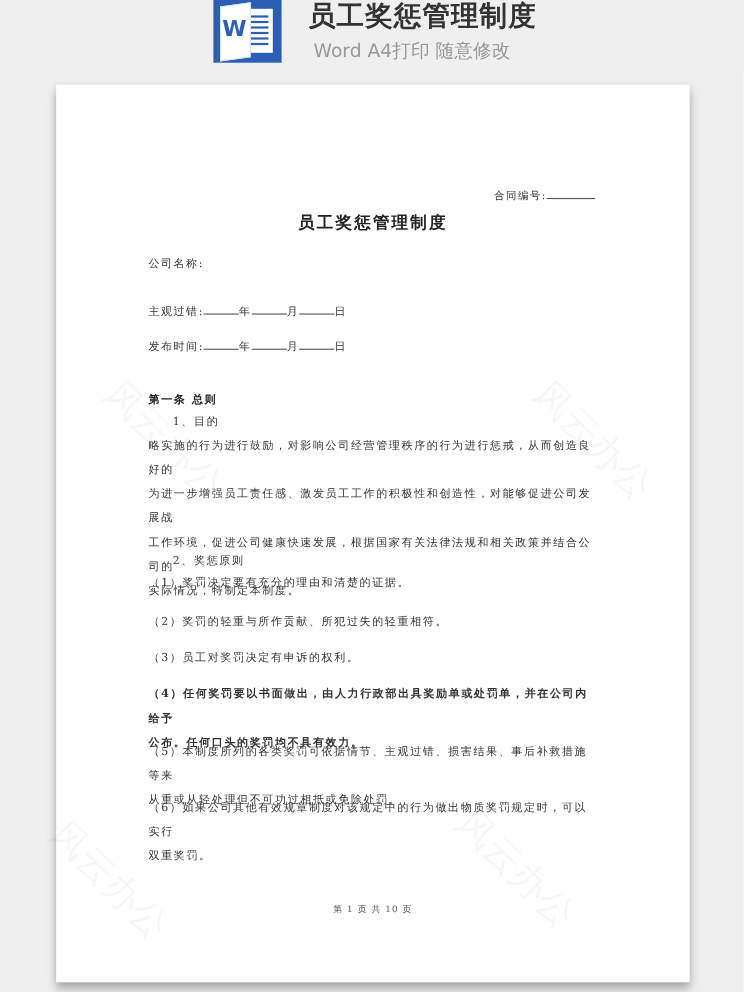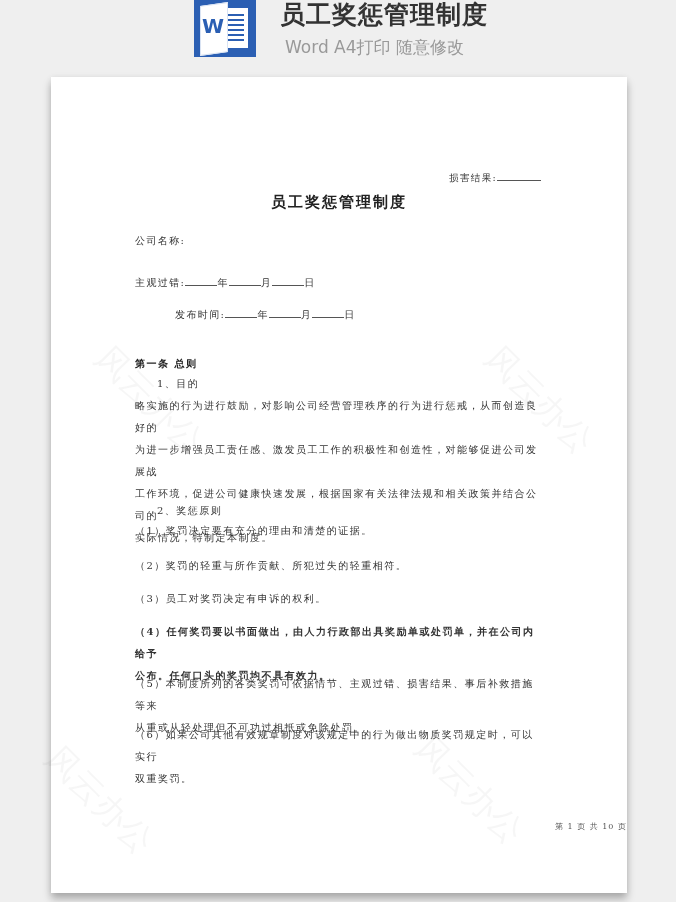--- a/index.html
+++ b/index.html
@@ -52,21 +52,21 @@
     position: absolute; font-family: "DejaVu Sans", sans-serif; font-size: 34px;
     color: rgba(0,0,0,0.035); transform: rotate(45deg); white-space: nowrap;
     pointer-events: none;
   }
   .t { position: absolute; font-size: 10px; color: #333; white-space: nowrap; letter-spacing: 1.4px; line-height: 14px; }
   .contract-no { left: 398px; top: 93px; font-size: 9.5px; }
   .blank { display: inline-block; border-bottom: 1px solid #555; height: 10px; vertical-align: baseline; }
   .doc-title { left: 0; width: 576px; text-align: center; top: 115px; font-size: 15px; font-weight: bold; letter-spacing: 2px; color: #222; line-height: 20px; }
   .para { position: absolute; left: 84px; width: 404px; font-size: 10px; color: #333; letter-spacing: 1.5px; line-height: 22px; }
   .bold { font-weight: bold; color: #222; }
-  .footer { left: 0; width: 576px; text-align: right; top: 743px; font-size: 8px; letter-spacing: 1px; color: #555; }
+  .footer { left: 0; width: 576px; text-align: center; top: 743px; font-size: 8px; letter-spacing: 1px; color: #555; }
 </style>
 </head>
 <body>
 
 <div class="banner">
   <div class="word-icon">
     <div class="doc">
       <i style="top:6px"></i>
         <i style="top:11px"></i>
         <i style="top:16px"></i>
@@ -81,34 +81,34 @@
   <div class="banner-sub">Word A4打印 随意修改</div>
 </div>
 
 <div class="page">
   <div class="wm" style="left:30px;top:300px;">风云办公</div>
   <div class="wm" style="left:420px;top:300px;">风云办公</div>
   <div class="wm" style="left:350px;top:690px;">风云办公</div>
   <div class="wm" style="left:-20px;top:700px;">风云办公</div>
 
   <div class="t contract-no">
-    <span>损害结果:</span><span class="blank" style="width:44px"></span>
+    <span>合同编号:</span><span class="blank" style="width:44px"></span>
   </div>
 
   <div class="t doc-title">员工奖惩管理制度</div>
 
   <div class="t" style="left:84px;top:157px;">
     <span>公司名称:</span>
   </div>
 
   <div class="t" style="left:84px;top:198px;">
     <span>主观过错:</span><span class="blank" style="width:32px"></span><span>年</span><span class="blank" style="width:32px"></span><span>月</span><span class="blank" style="width:32px"></span><span>日</span>
   </div>
 
-  <div class="t" style="left:84px;top:230px;margin-left:40px;">
+  <div class="t" style="left:84px;top:230px;">
     <span>发布时间:</span><span class="blank" style="width:32px"></span><span>年</span><span class="blank" style="width:32px"></span><span>月</span><span class="blank" style="width:32px"></span><span>日</span>
   </div>
 
   <div class="para bold" style="top:280px;line-height:14px;">第一条 总则</div>
   <div class="para" style="top:300px;left:106px;line-height:14px;">1、目的</div>
 
   <div class="para" style="top:318px;">
     <div>略实施的行为进行鼓励，对影响公司经营管理秩序的行为进行惩戒，从而创造良好的</div>
     <div>为进一步增强员工责任感、激发员工工作的积极性和创造性，对能够促进公司发展战</div>
     <div>工作环境，促进公司健康快速发展，根据国家有关法律法规和相关政策并结合公司的</div>

